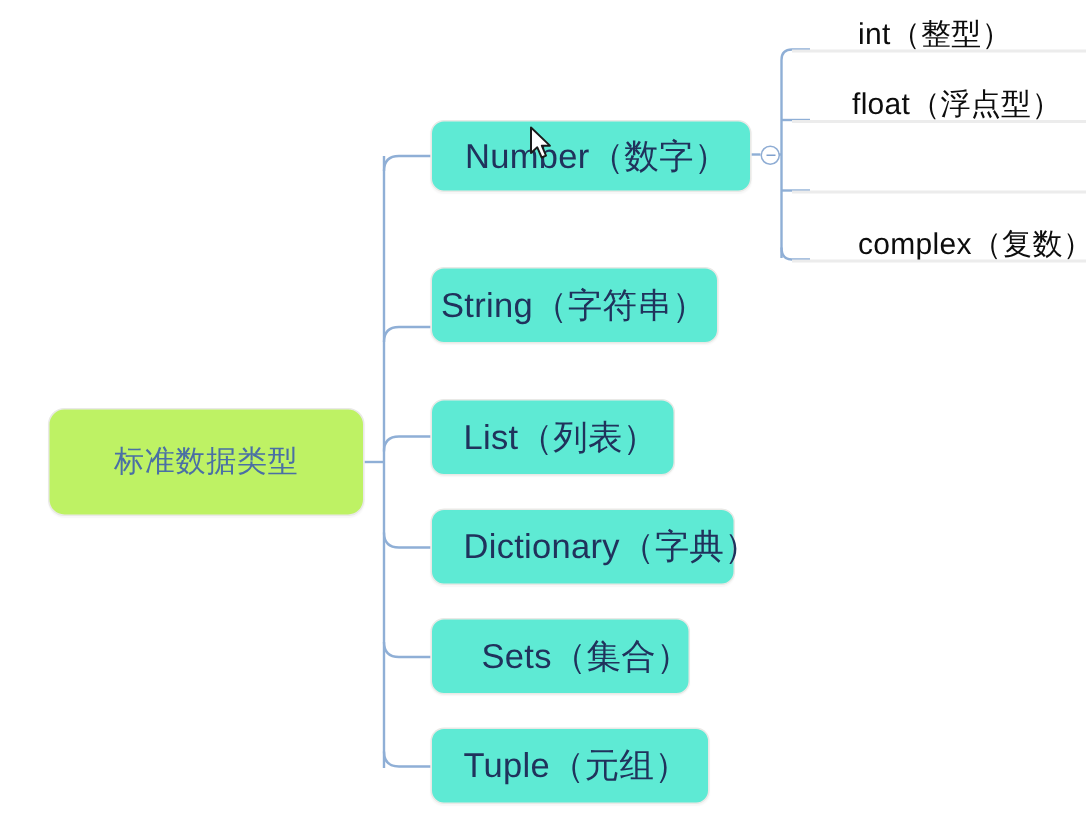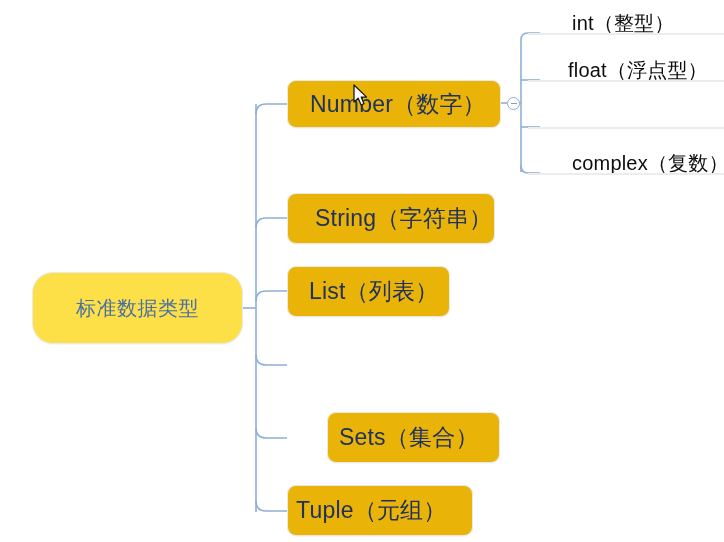--- a/index.html
+++ b/index.html
@@ -23,34 +23,34 @@
   svg.links {
     position: absolute;
     left: 0; top: 0;
     width: 724px;
     height: 542px;
     pointer-events: none;
   }
   .node {
     position: absolute;
     box-sizing: border-box;
-    background: #eab308;
+    background: #5eead4;
     border: 1px solid #e9e9e6;
     border-radius: 9px;
     display: flex;
     align-items: center;
     box-shadow: 0 1px 1px rgba(0,0,0,0.035);
   }
   .node .label {
     white-space: nowrap;
     line-height: 1;
   }
   .node-root {
-    background: #fde047;
-    border-radius: 21px;
+    background: #bef264;
+    border-radius: 11px;
   }
   .node-root .label {
     color: #4a6fa5;
     font-size: 20px;
     font-weight: 500;
     letter-spacing: 0.5px;
   }
   .node-child .label {
     color: #20325c;
     font-size: 23px;
@@ -149,34 +149,37 @@
   </div>
   <div class="leaf-underline" style="left:528px; top:80px; width:196px;"></div>
 
   <div class="leaf-underline" style="left:528px; top:127px; width:196px;"></div>
 
   <div class="leaf" style="left:572px; top:142px; width:184px; height:31px;">
     <span class="label">complex（复数）</span>
   </div>
   <div class="leaf-underline" style="left:528px; top:173px; width:196px;"></div>
 
-  <div class="node node-child" style="left:287px; top:193px; width:208px; height:51px; padding-left:27px;">
+  <div class="node node-child" style="left:287px; top:178px; width:192px; height:51px; padding-left:6px;">
     <span class="label">String（字符串）</span>
   </div>
 
   <div class="node node-child" style="left:287px; top:266px; width:163px; height:51px; padding-left:21px;">
     <span class="label">List（列表）</span>
   </div>
 
+  <div class="node node-child" style="left:287px; top:339px; width:203px; height:51px; padding-left:21px;">
+    <span class="label">Dictionary（字典）</span>
+  </div>
 
-  <div class="node node-child" style="left:287px; top:412px; width:173px; height:51px; padding-left:11px;margin-left:40px;">
+  <div class="node node-child" style="left:287px; top:412px; width:173px; height:51px; padding-left:33px;">
     <span class="label">Sets（集合）</span>
   </div>
 
-  <div class="node node-child" style="left:287px; top:485px; width:186px; height:51px; padding-left:8px;">
+  <div class="node node-child" style="left:287px; top:485px; width:186px; height:51px; padding-left:21px;">
     <span class="label">Tuple（元组）</span>
   </div>
 
   <svg class="cursor-pointer" style="left:353px; top:84px;" width="18" height="24" viewBox="0 0 18 24">
     <path d="M1,1 L1,18 L5.2,14.2 L8.1,21 L11.0,19.7 L8.2,13.1 L13.6,13.1 Z" fill="#ffffff" stroke="#1b1b1b" stroke-width="1.3" stroke-linejoin="round"></path>
   </svg>
 
 </div>
 
 </body></html>

